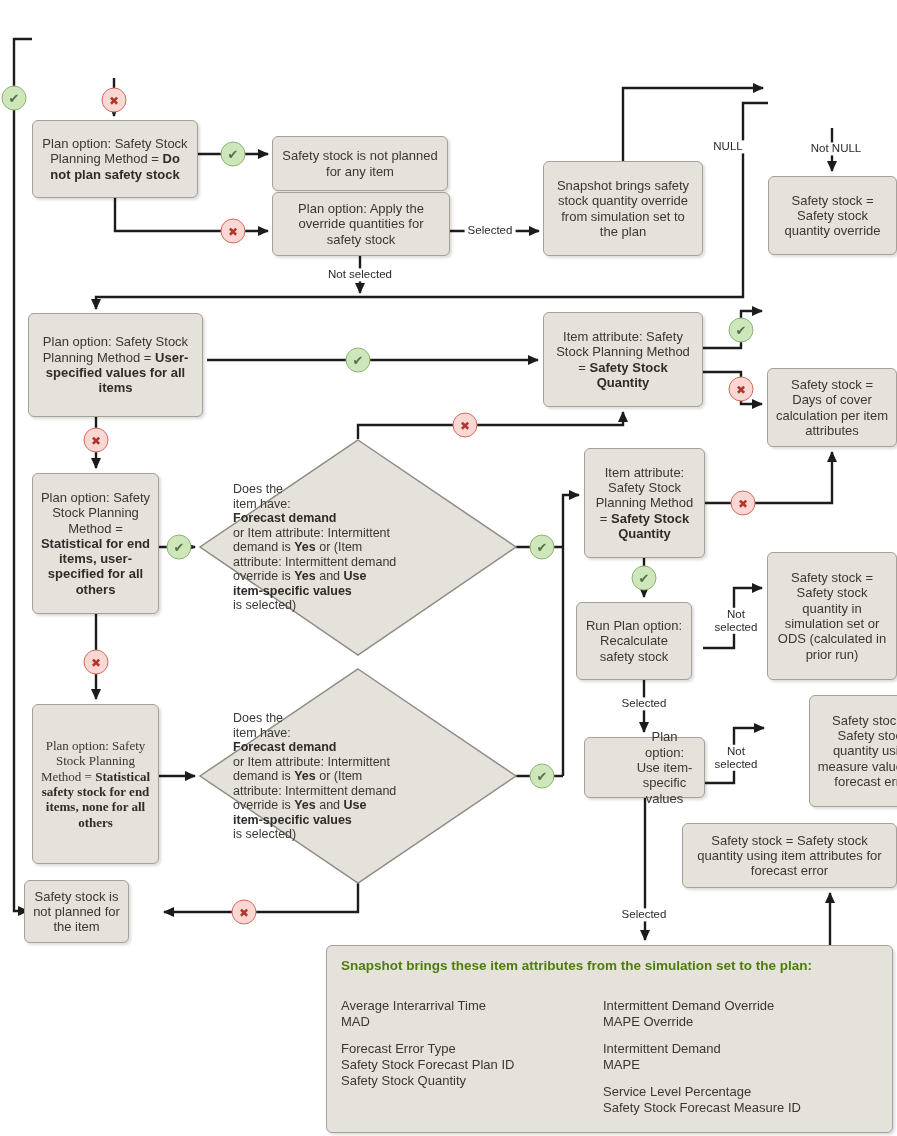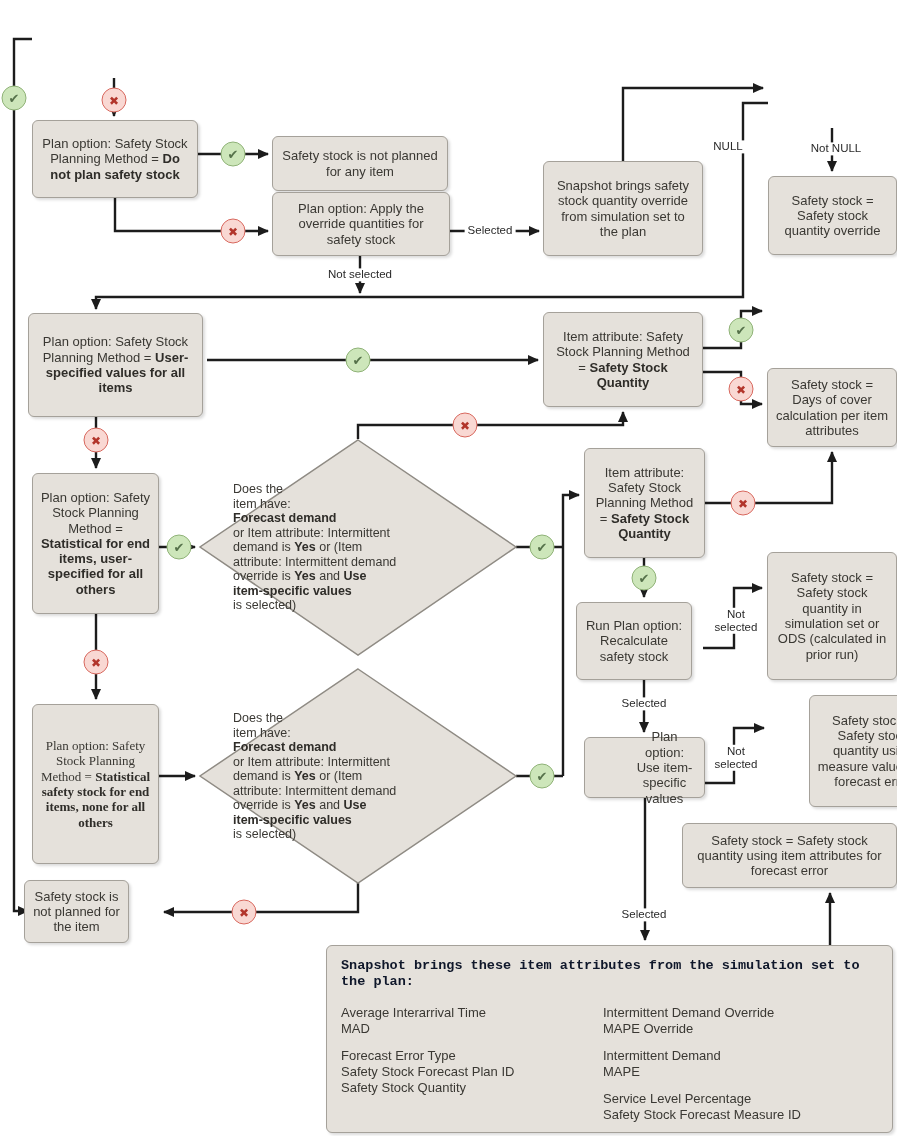--- a/index.html
+++ b/index.html
@@ -17,21 +17,21 @@
   .icon{position:absolute;z-index:3;width:25px;height:25px;border-radius:50%;
         box-sizing:border-box;display:flex;align-items:center;justify-content:center;
         font-weight:bold;transform:translate(-50%,-50%);
         font-family:"DejaVu Sans",sans-serif;}
   .icon.check{background:#cde6ba;border:1.5px solid #8fb277;color:#55714a;font-size:13px;}
   .icon.cross{background:#f9d8d3;border:1.5px solid #d8685e;color:#b2352b;font-size:12px;}
   .elabel{position:absolute;z-index:2;transform:translate(-50%,-50%);font-size:11.5px;
           color:#2a2a2a;background:#ffffff;padding:0 3px;text-align:center;line-height:1.15;}
   .nowrap{white-space:nowrap;}
   .node.big{display:block;text-align:left;padding:12px 14px;}
-  .big-title{font-weight:bold;font-size:13.5px;color:#0f172a;margin-bottom:15px;font-family:Liberation Mono, monospace;}
+  .big-title{font-weight:bold;font-size:13.5px;color:#4d7c0f;margin-bottom:24px;}
   .big-cols{display:flex;}
   .big-col-left{width:262px;}
   .big-col-right{flex:1;}
   .grp{margin-bottom:11px;font-size:13px;line-height:16px;color:#3a3833;}
 </style>
 </head>
 <body>
 
 <div class="canvas">
 

